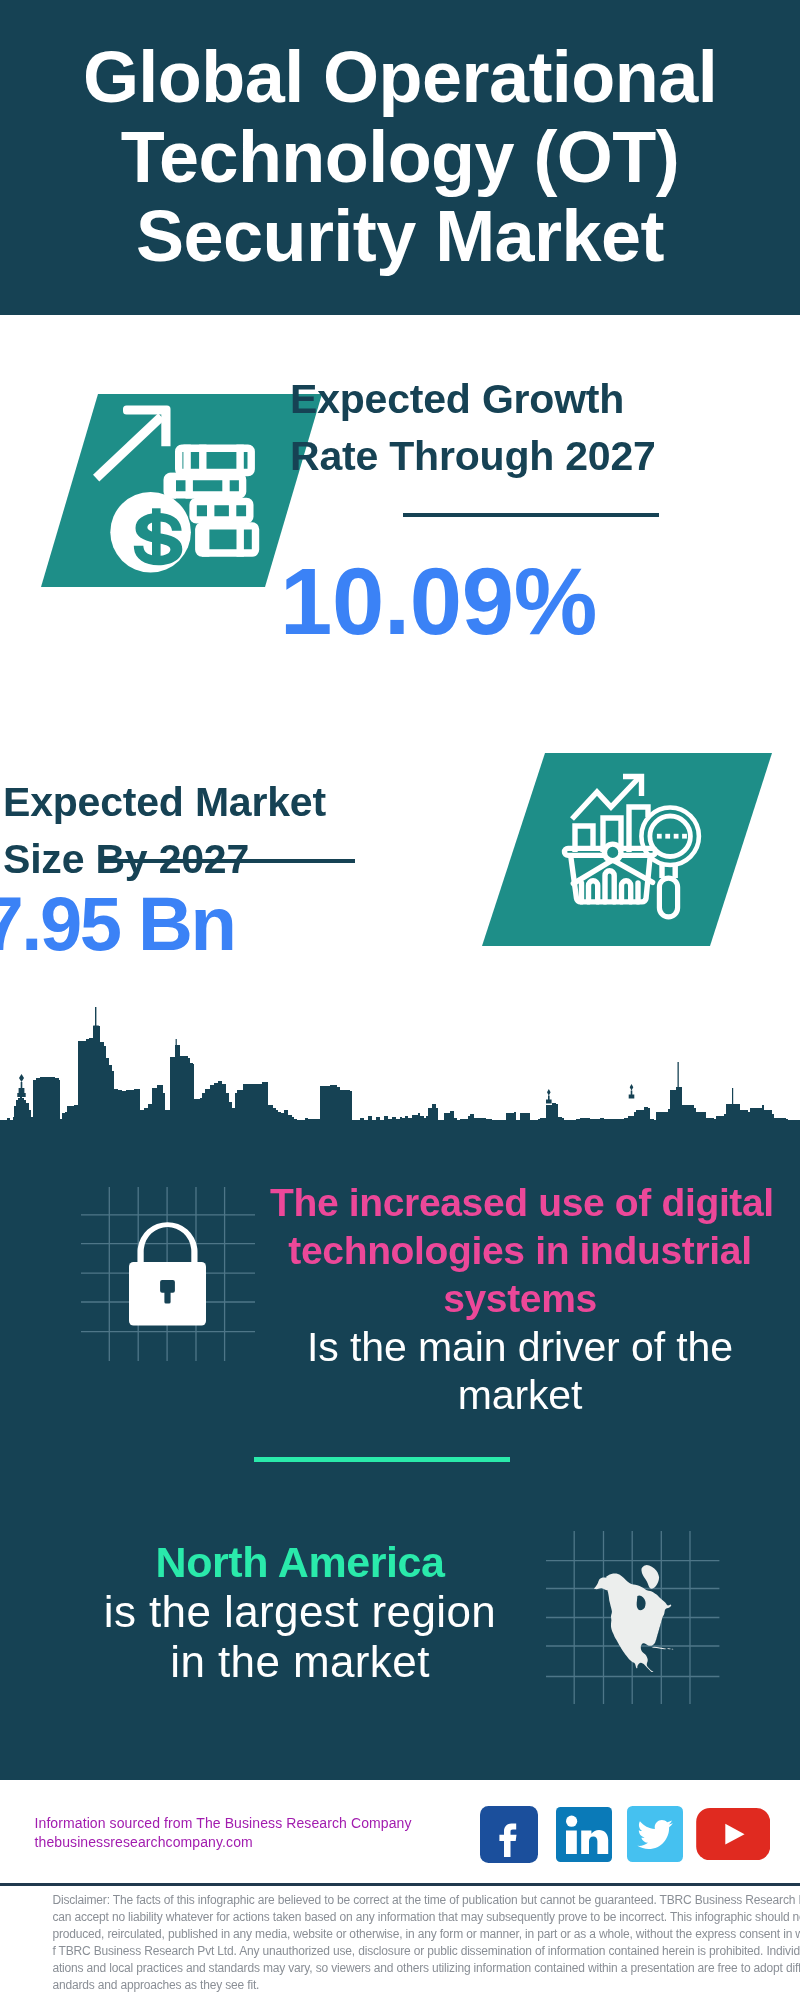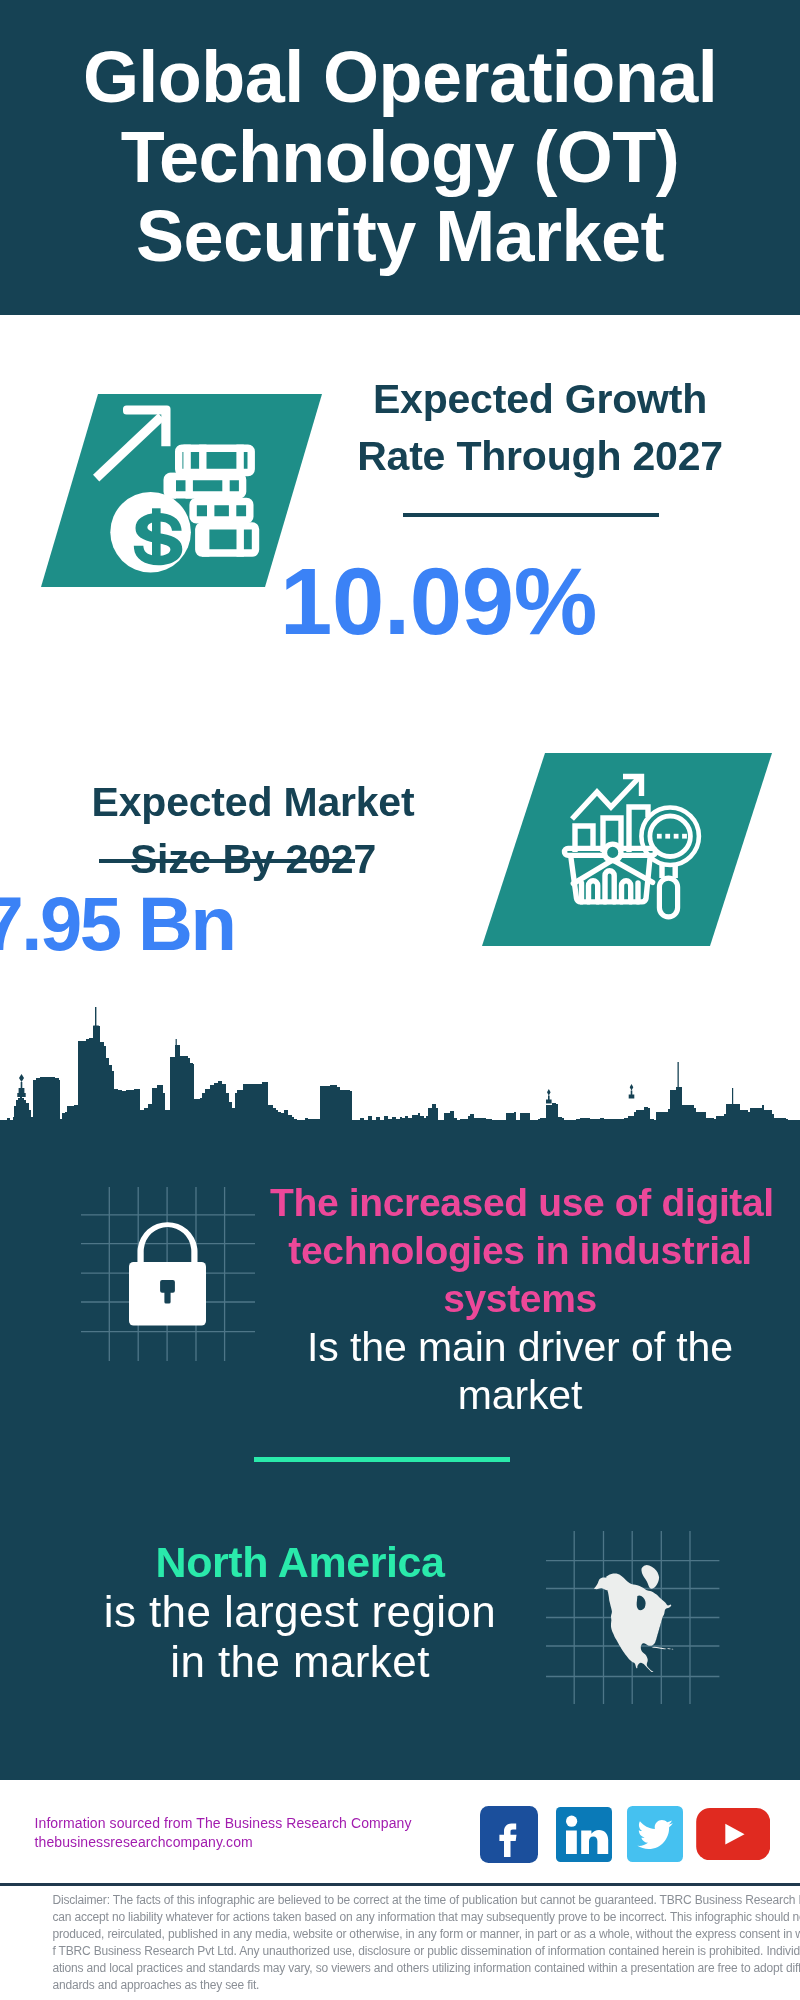--- a/index.html
+++ b/index.html
@@ -37,21 +37,21 @@
   #li{left:555.9px;top:1807.3px;width:56px;height:55px;}
   #tw{left:626.9px;top:1806px;width:56px;height:56px;}
   #yt{left:695.5px;top:1807.7px;width:74.4px;height:52.3px;}
   .disc-rule{position:absolute;left:0;top:1882.5px;width:800px;height:3px;background:#20394e;}
   #disclaimer{position:absolute;left:8.4px;top:1892px;width:789px;color:#8a8f96;
     font-size:12px;line-height:17px;text-align:left;letter-spacing:-0.17px;word-break:break-all;margin-left:44px;}
 
   
   .para{position:absolute;background:#1e8e88;}
   .stat-title{position:absolute;color:#164254;font-weight:bold;font-size:41px;
-    line-height:57px;text-align:center;letter-spacing:-0.2px;}
+    line-height:57px;text-align:left;letter-spacing:-0.2px;}
   .stat-rule{position:absolute;height:4px;background:#164254;}
   .stat-value{position:absolute;color:#3b82f6;font-weight:bold;white-space:nowrap;}
 
   .icon1-svg{position:absolute;left:60px;top:390px;width:230px;height:200px;}
   #para1{left:41px;top:394px;width:281px;height:193px;
     clip-path:polygon(57px 0, 281px 0, 224px 193px, 0 193px);}
   #stat1-title{left:290px;top:371px;width:500px;}
   #stat1-rule{left:403px;top:513px;width:256px;}
   #stat1-value{left:280px;top:555px;width:500px;font-size:94px;line-height:94px;letter-spacing:-0.3px;}
 

